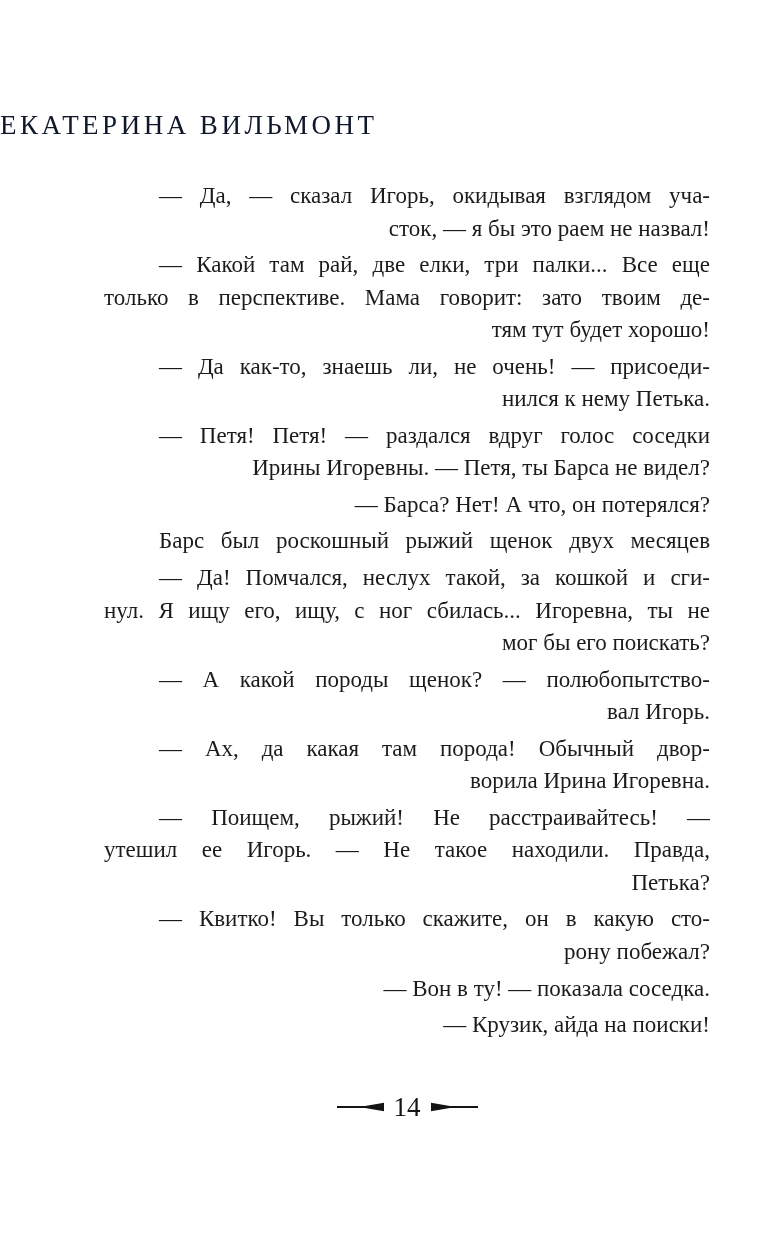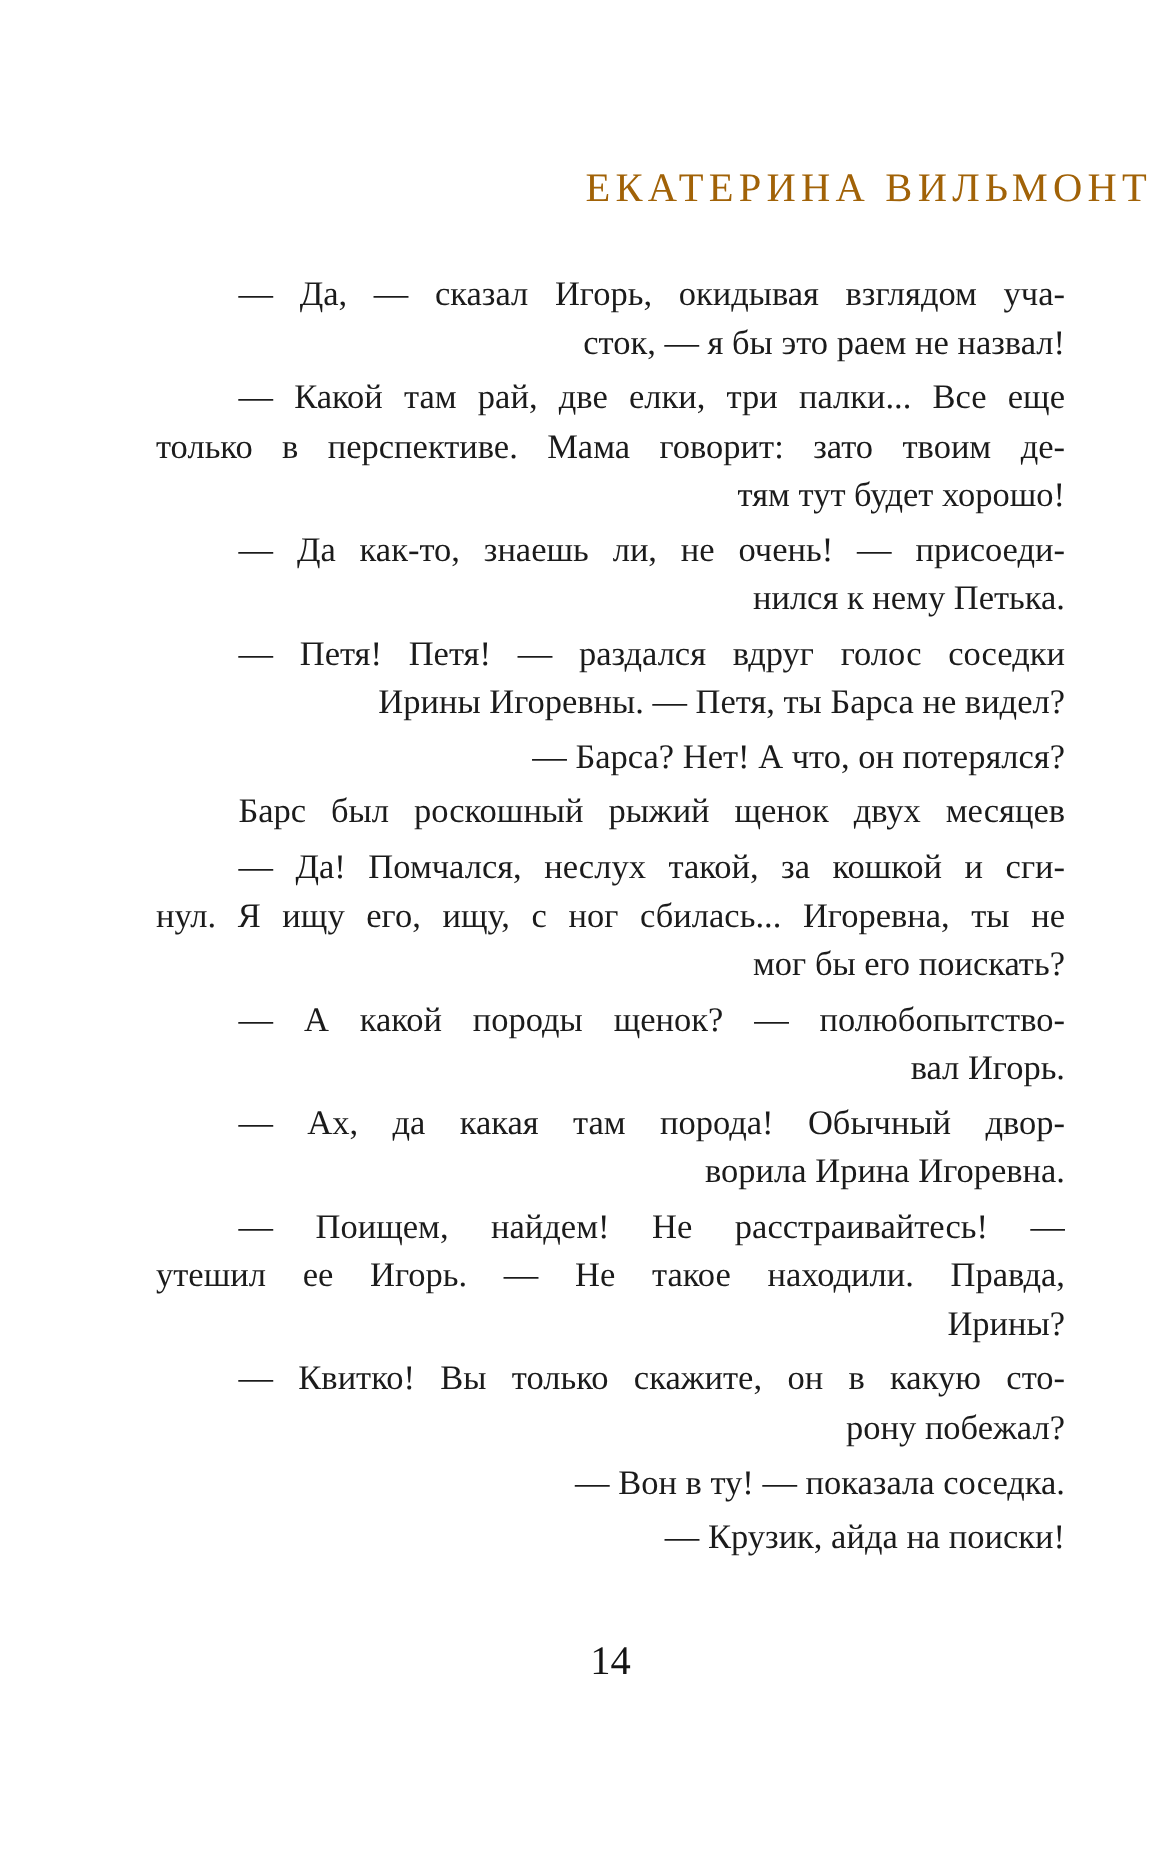--- a/index.html
+++ b/index.html
@@ -7,24 +7,24 @@
     width: 768px; height: 1240px;
     background: #ffffff;
     font-family: "Liberation Serif", "DejaVu Serif", serif;
     color: #1b1b1b;
     position: relative;
     overflow: hidden;
   }
   .running-head {
     position: absolute;
     top: 110px; left: 0; width: 768px;
-    text-align: right;
+    text-align: left;
     font-size: 27px;
     letter-spacing: 3.5px;
-    color: #a16207;
+    color: #0f172a;
   }
   .text-block {
     position: absolute;
     top: 176px; left: 100px; width: 614px;
     font-size: 23px;
   }
   .para { margin: 4px; padding: 0; }
   .line {
     line-height: 32.55px;
     height: 32.55px;
@@ -36,21 +36,20 @@
     text-align-last: justify;
   }
   .line.first { text-indent: 55px; }
   .folio {
     position: absolute;
     top: 1090px; left: 100px; width: 614px; height: 34px;
     display: flex;
     align-items: center;
     justify-content: center;
     gap: 9px;
-    flex-direction: column;
   }
   .pagenum {
     font-size: 27px;
     line-height: 30px;
     color: #141414;
   }
   .orn { display: block; }
   .orn polygon, .orn rect { fill: #141414; }
 </style>
 </head>
@@ -89,23 +88,23 @@
     </div>
     <div class="para">
       <div class="line just first">— А какой породы щенок? — полюбопытство-</div>
       <div class="line">вал Игорь.</div>
     </div>
     <div class="para">
       <div class="line just first">— Ах, да какая там порода! Обычный двор-</div>
       <div class="line">ворила Ирина Игоревна.</div>
     </div>
     <div class="para">
-      <div class="line just first">— Поищем, найдем! Не расстраивайтесь! —</div>
+      <div class="line just first">— Поищем, рыжий! Не расстраивайтесь! —</div>
       <div class="line just">утешил ее Игорь. — Не такое находили. Правда,</div>
-      <div class="line">Ирины?</div>
+      <div class="line">Петька?</div>
     </div>
     <div class="para">
       <div class="line just first">— Квитко! Вы только скажите, он в какую сто-</div>
       <div class="line">рону побежал?</div>
     </div>
     <div class="para">
       <div class="line first">— Вон в ту! — показала соседка.</div>
     </div>
     <div class="para">
       <div class="line first">— Крузик, айда на поиски!</div>

